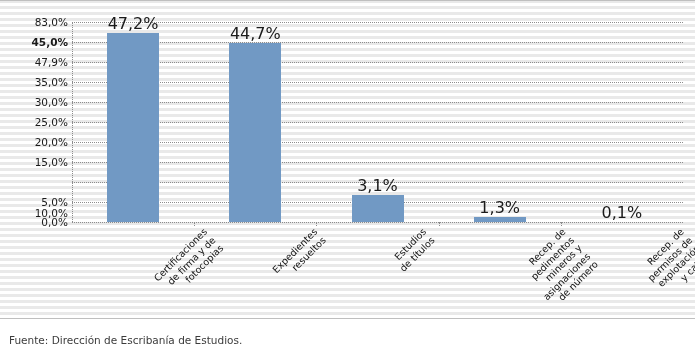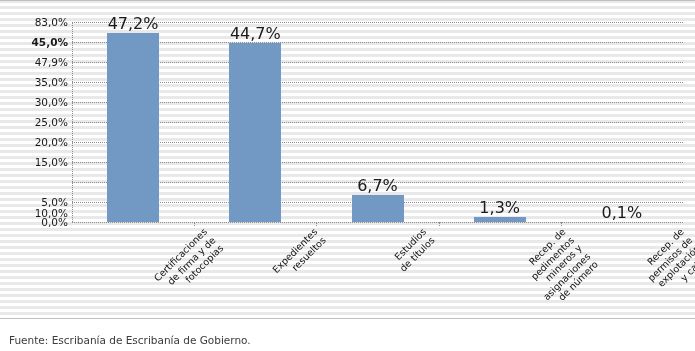--- a/index.html
+++ b/index.html
@@ -207,21 +207,21 @@
         </div>
       <div id="bars">
           <div class="bar" style="left: 35.1px; width: 52px; height: 188.8px; background-color: rgb(113, 153, 196);"></div>
           <div class="bar" style="left: 157.3px; width: 52px; height: 178.8px; background-color: rgb(113, 153, 196);"></div>
           <div class="bar" style="left: 279.5px; width: 52px; height: 26.8px; background-color: rgb(113, 153, 196);"></div>
           <div class="bar" style="left: 401.7px; width: 52px; height: 5.2px; background-color: rgb(113, 153, 196);"></div>
         </div>
       <div id="datalabels">
           <div class="datalabel" style="left: 31.1px; width: 60px; top: -3.8px;">47,2%</div>
           <div class="datalabel" style="left: 153.3px; width: 60px; top: 6.2px;">44,7%</div>
-          <div class="datalabel" style="left: 275.5px; width: 60px; top: 158.2px;">6,7%</div>
+          <div class="datalabel" style="left: 275.5px; width: 60px; top: 158.2px;">3,1%</div>
           <div class="datalabel" style="left: 397.7px; width: 60px; top: 179.8px;">1,3%</div>
           <div class="datalabel" style="left: 519.9px; width: 60px; top: 184.6px;">0,1%</div>
         </div>
     </div>
 
     <div id="x-labels">
         <div class="xlabel" style="left: 59.1px; top: 2px;">
           <span>Certificaciones</span>
           <span>de firma y de</span>
           <span>fotocopias</span>
@@ -244,16 +244,16 @@
         <div class="xlabel" style="left: 547.9px; top: 2px;">
           <span>Recep. de</span>
           <span>permisos de</span>
           <span>explotación</span>
           <span>y cateo</span>
         </div>
       </div>
   </div>
 
   <div id="footer">
-    <div id="source-note">Fuente: Escribanía de Escribanía de Gobierno.</div>
+    <div id="source-note">Fuente: Dirección de Escribanía de Estudios.</div>
   </div>
 
 </div>
 
 </body></html>

